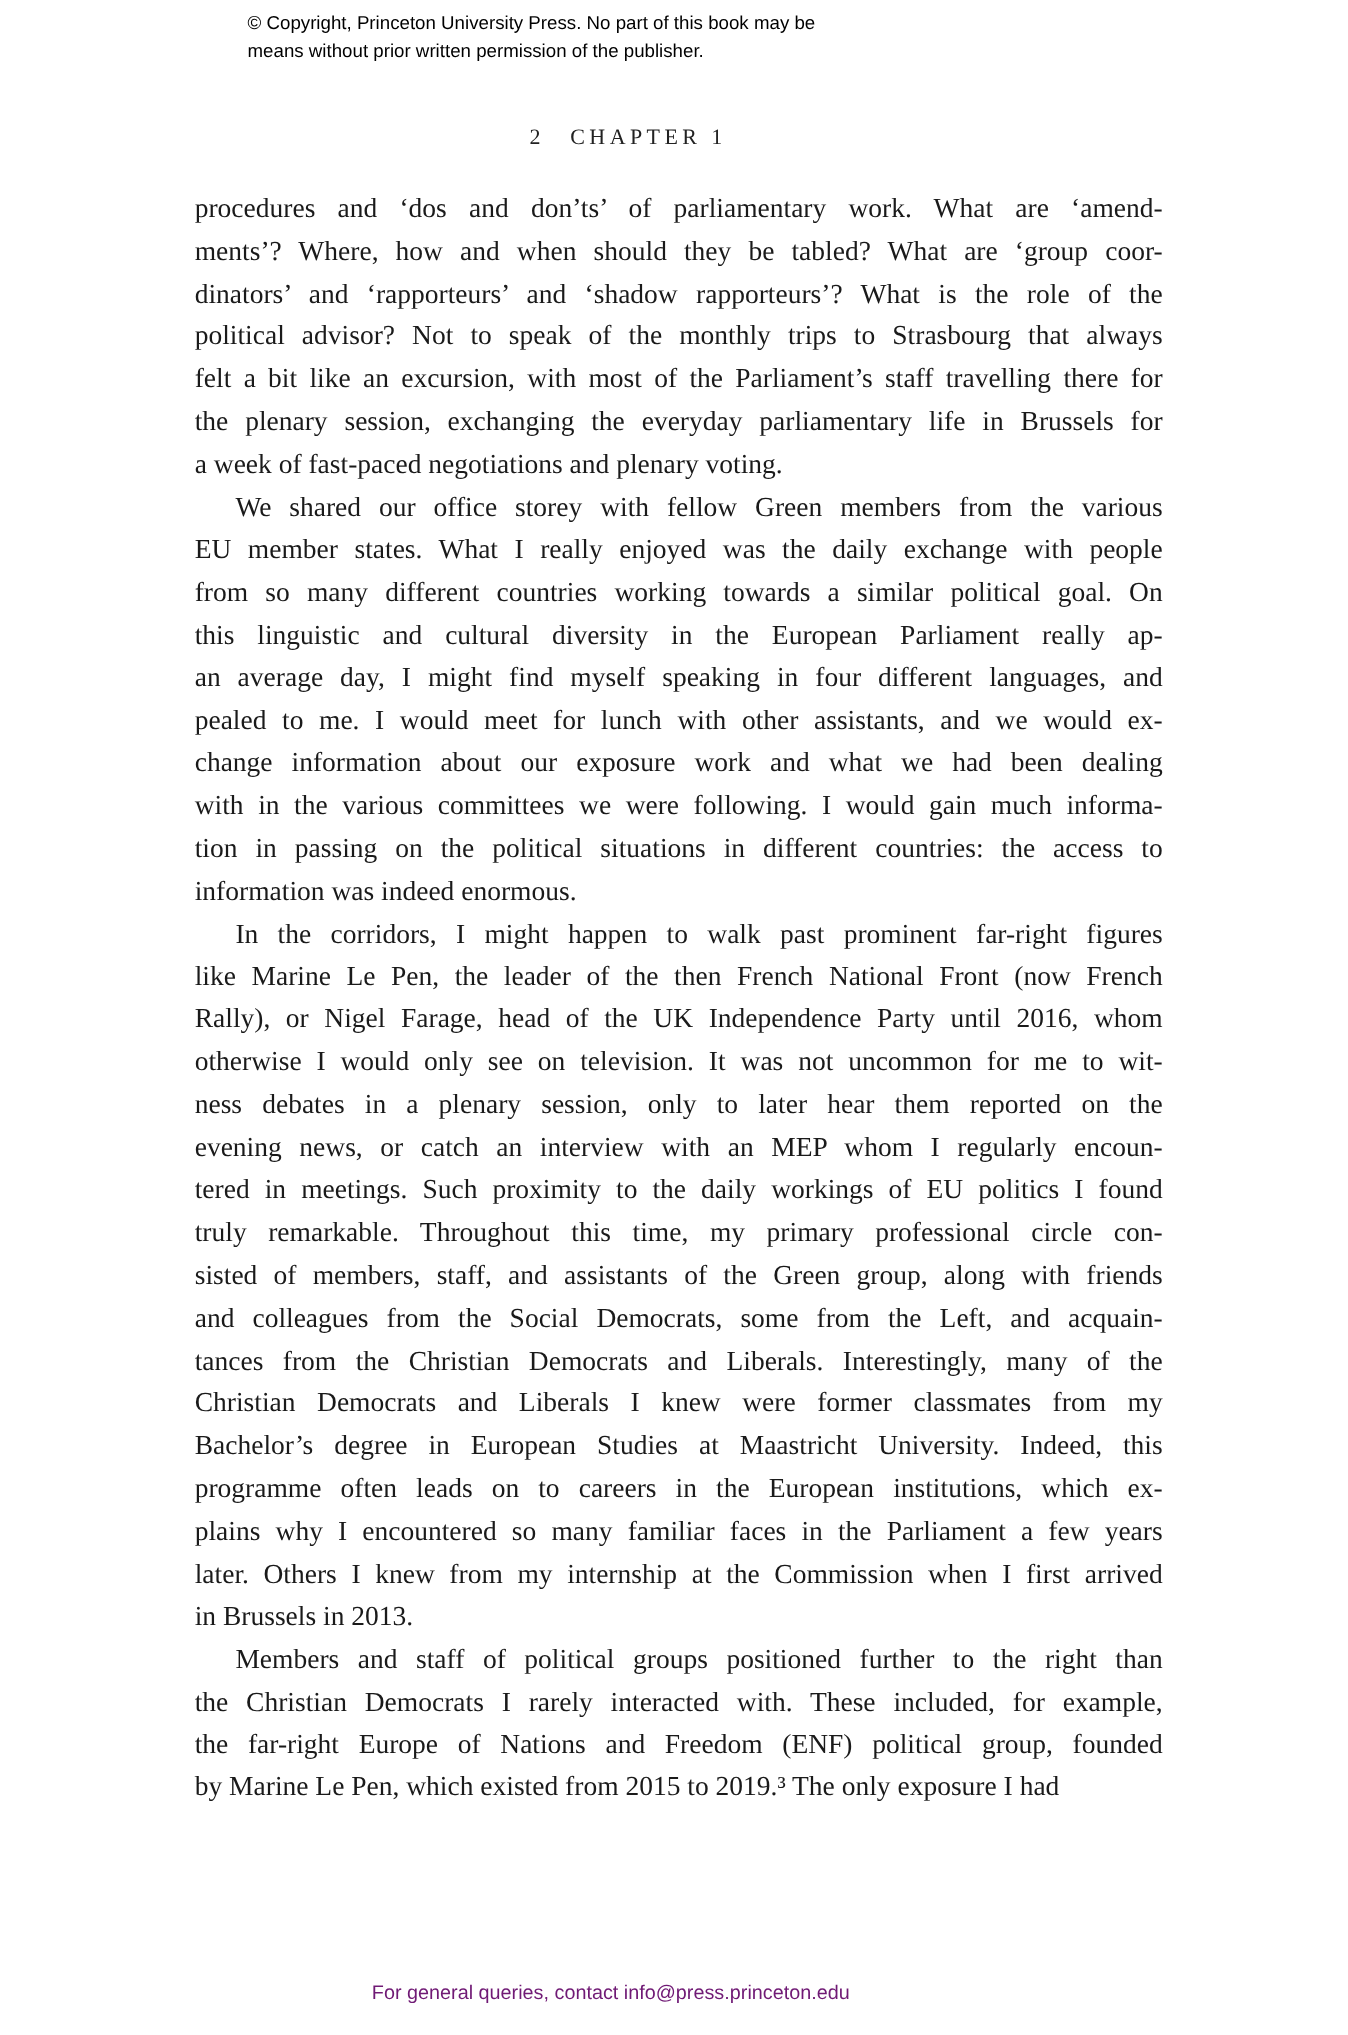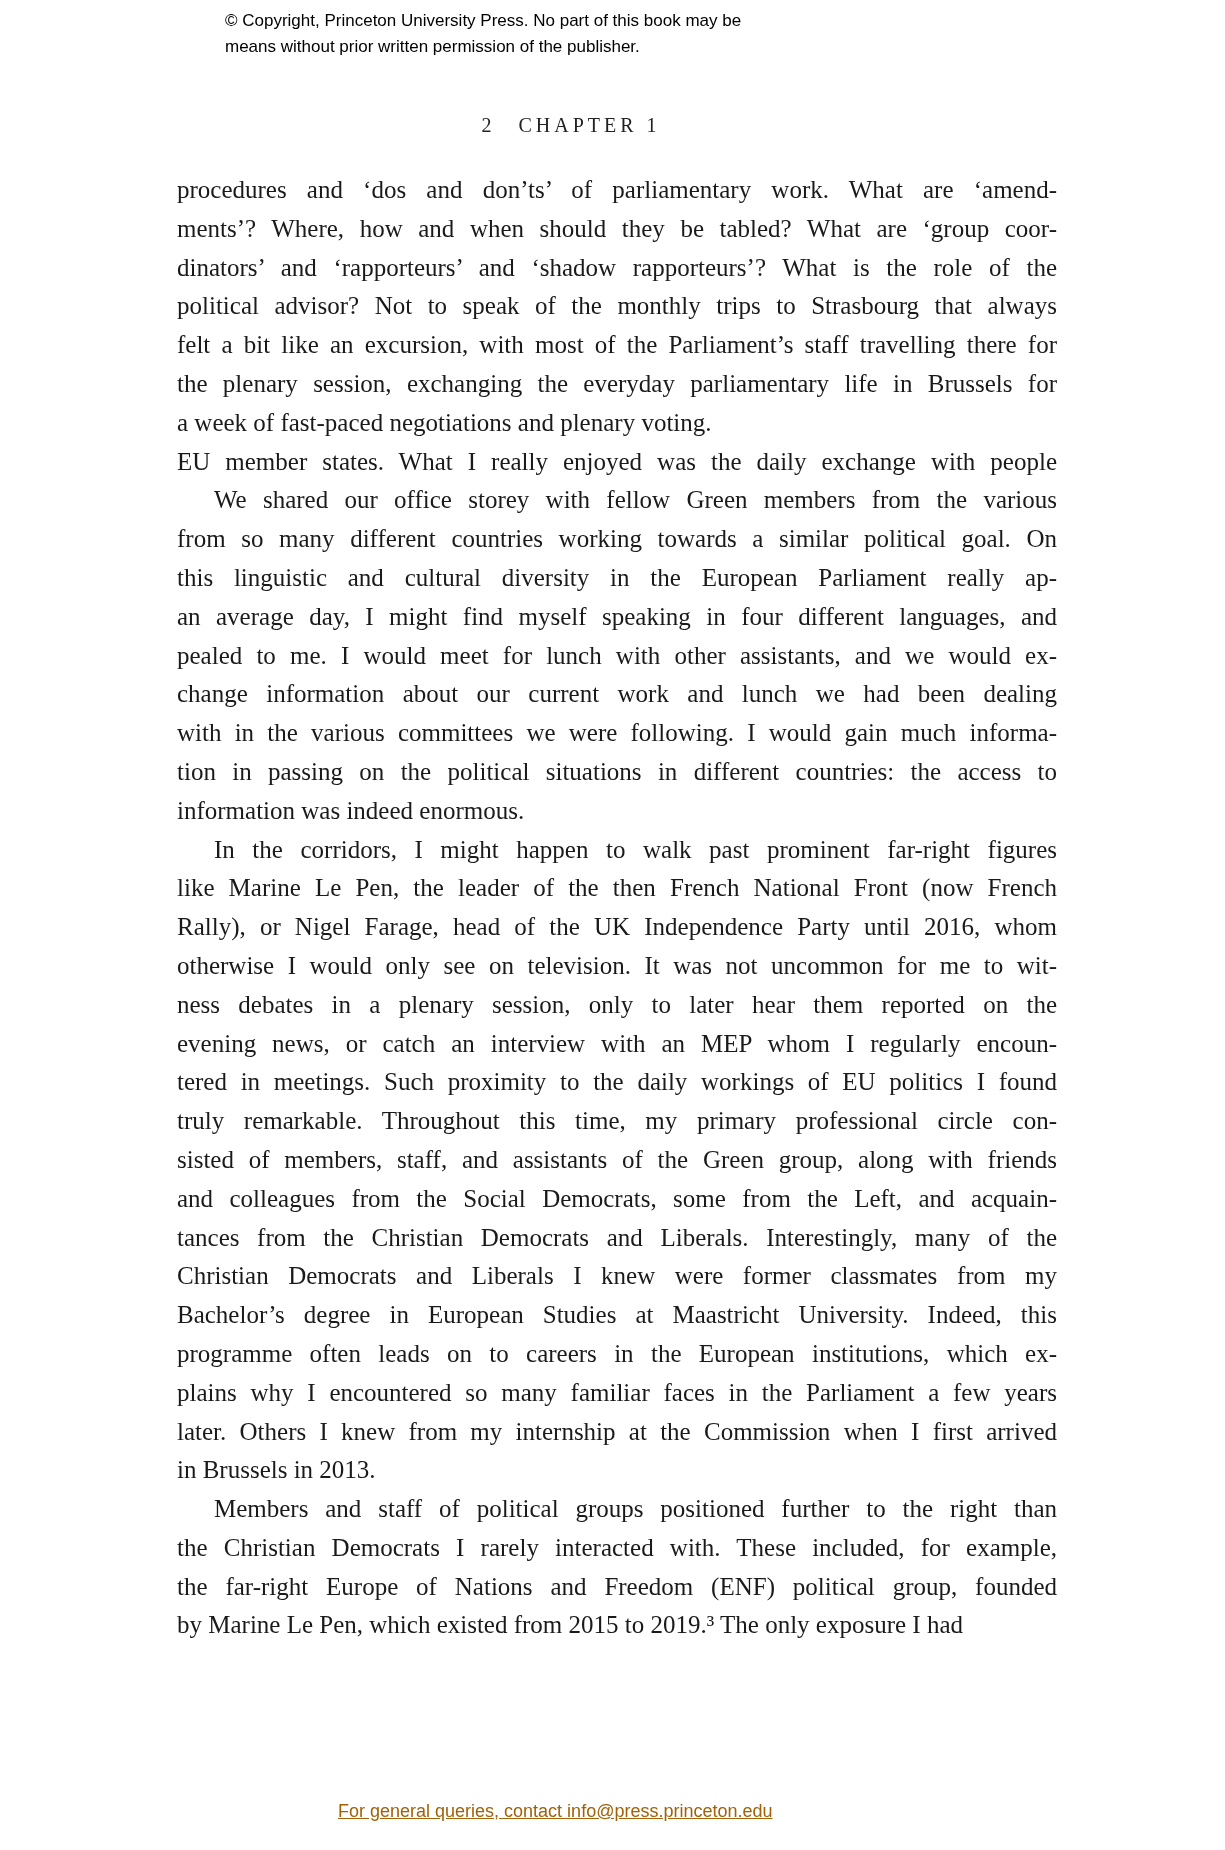--- a/index.html
+++ b/index.html
@@ -58,23 +58,22 @@
   }
   .line.first {
     text-indent: 37px;
   }
   .footer {
     position: absolute;
     left: 338px;
     top: 1801px;
     font-family: "Liberation Sans", sans-serif;
     font-size: 18px;
-    color: #a16207;
+    color: #701a75;
     white-space: nowrap;
-    text-decoration: underline;
   }
 </style>
 </head>
 <body>
 
 <div class="page">
 
   <div class="copyright" id="copyright-block">
       <div>© Copyright, Princeton University Press. No part of this book may be</div>
       <div>means without prior written permission of the publisher.</div>
@@ -88,27 +87,27 @@
       <div class="para">
         <div class="line">procedures and ‘dos and don’ts’ of parliamentary work. What are ‘amend-</div>
         <div class="line">ments’? Where, how and when should they be tabled? What are ‘group coor-</div>
         <div class="line">dinators’ and ‘rapporteurs’ and ‘shadow rapporteurs’? What is the role of the</div>
         <div class="line">political advisor? Not to speak of the monthly trips to Strasbourg that always</div>
         <div class="line">felt a bit like an excursion, with most of the Parliament’s staff travelling there for</div>
         <div class="line">the plenary session, exchanging the everyday parliamentary life in Brussels for</div>
         <div class="line last">a week of fast-paced negotiations and plenary voting.</div>
       </div>
       <div class="para">
+        <div class="line first">We shared our office storey with fellow Green members from the various</div>
         <div class="line">EU member states. What I really enjoyed was the daily exchange with people</div>
-        <div class="line first">We shared our office storey with fellow Green members from the various</div>
         <div class="line">from so many different countries working towards a similar political goal. On</div>
         <div class="line">this linguistic and cultural diversity in the European Parliament really ap-</div>
         <div class="line">an average day, I might find myself speaking in four different languages, and</div>
         <div class="line">pealed to me. I would meet for lunch with other assistants, and we would ex-</div>
-        <div class="line">change information about our current work and lunch we had been dealing</div>
+        <div class="line">change information about our exposure work and what we had been dealing</div>
         <div class="line">with in the various committees we were following. I would gain much informa-</div>
         <div class="line">tion in passing on the political situations in different countries: the access to</div>
         <div class="line last">information was indeed enormous.</div>
       </div>
       <div class="para">
         <div class="line first">In the corridors, I might happen to walk past prominent far-right figures</div>
         <div class="line">like Marine Le Pen, the leader of the then French National Front (now French</div>
         <div class="line">Rally), or Nigel Farage, head of the UK Independence Party until 2016, whom</div>
         <div class="line">otherwise I would only see on television. It was not uncommon for me to wit-</div>
         <div class="line">ness debates in a plenary session, only to later hear them reported on the</div>

